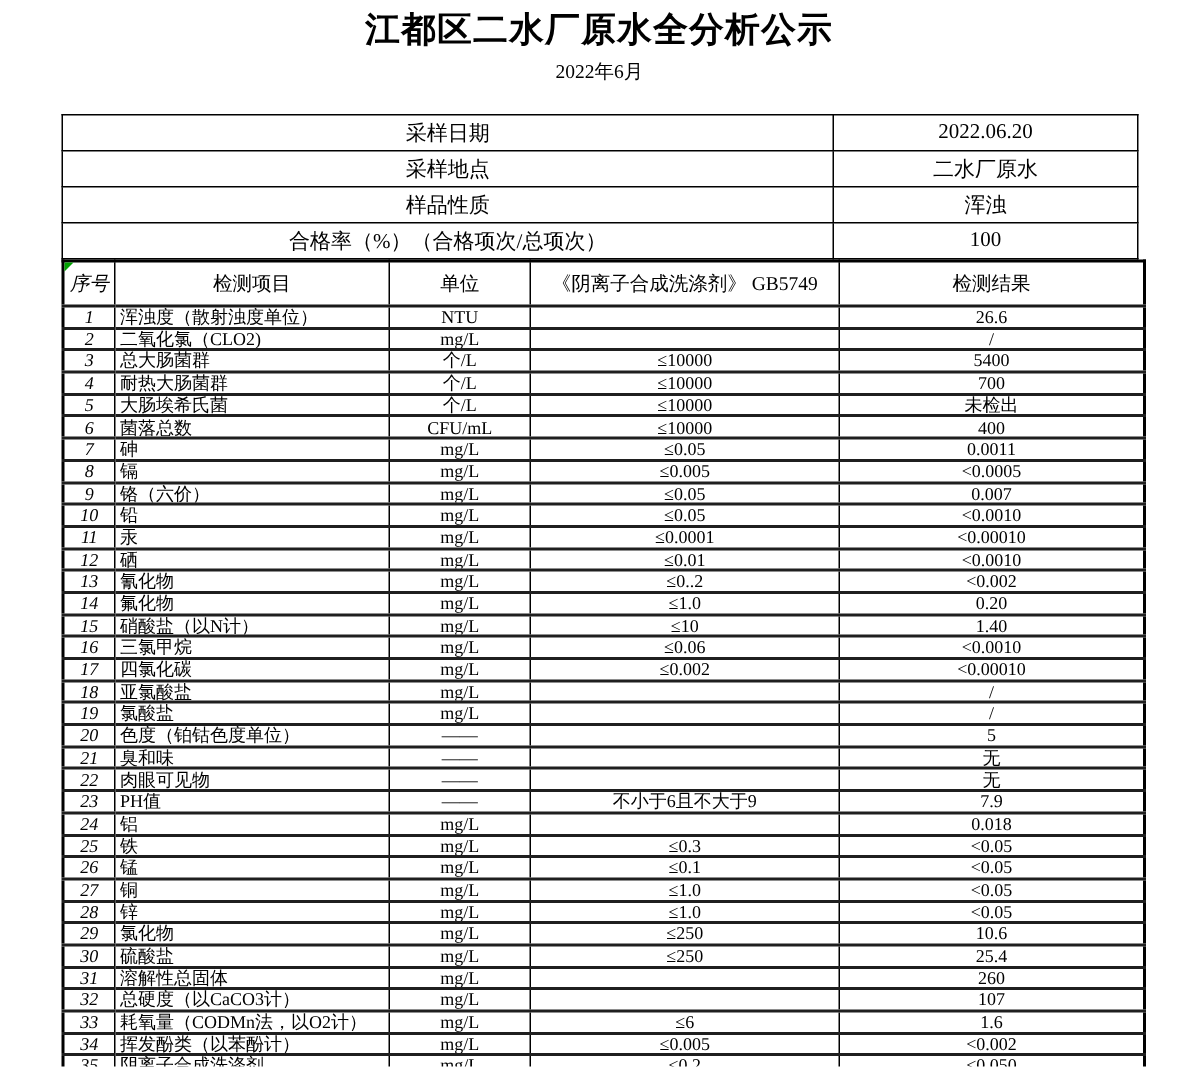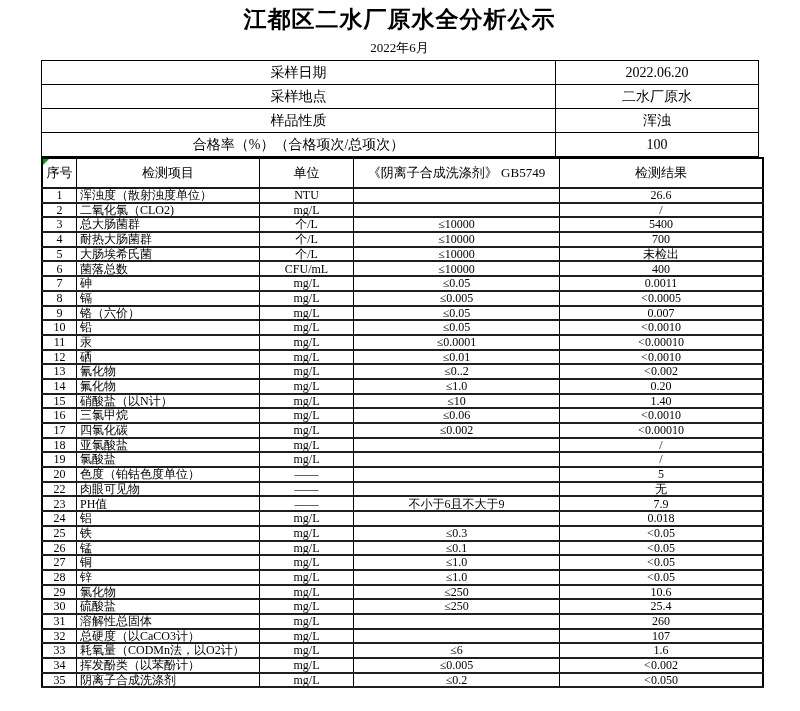--- a/index.html
+++ b/index.html
@@ -8,21 +8,21 @@
     font-family:"Liberation Serif","DejaVu Serif",serif;
     color:#000;
   }
   .page{padding:2px 42px 0 41px;}
   .title{
     font-family:"Liberation Sans","DejaVu Sans",sans-serif;
     font-size:23px;font-weight:bold;text-align:center;
     margin:2px 0 6px 0;line-height:30px;letter-spacing:1px;
   }
   .subtitle{
-    font-size:13px;text-align:center;line-height:16px;margin-bottom:4px;
+    font-size:13px;text-align:center;line-height:16px;margin-bottom:20px;
   }
   table{border-collapse:collapse;table-layout:fixed;width:715px;}
   td,th{overflow:hidden;white-space:nowrap;padding:0;font-weight:normal;}
   
   .info-table td{
     border:1px solid #000;height:23px;text-align:center;
     font-size:14px;vertical-align:middle;
   }
   .info-table td.info-label{width:513px;}
   .info-table td.info-value{width:202px;}
@@ -30,21 +30,21 @@
   .main-wrap{position:relative;}
   .main-table{border:2px solid #000;}
   .main-table th{
     border:1px solid #000;height:28px;font-size:13px;text-align:center;
     vertical-align:middle;border-bottom:2px solid #1a1a1a;
   }
   .main-table tbody td{
     border:1px solid #000;border-top:2px solid #1f1f1f;border-bottom:2px solid #1f1f1f;
     height:12.7px;line-height:12.5px;font-size:12px;text-align:center;vertical-align:middle;
   }
-  .c0{width:33px;}
+  .c0{width:33px;font-style:italic;}
   .c1{width:182px;}
   .c2{width:93px;}
   .c3{width:205px;}
   .c4{width:202px;}
   .main-table tbody td.c1{text-align:left;padding-left:3px;}
   .excel-marker{
     position:absolute;left:2px;top:2px;width:0;height:0;
     border-top:6px solid #00a000;border-right:6px solid transparent;
   }
 </style>
@@ -223,20 +223,27 @@
             <td class="c4">/</td>
           </tr>
           <tr>
             <td class="c0">20</td>
             <td class="c1">色度（铂钴色度单位）</td>
             <td class="c2">——</td>
             <td class="c3"></td>
             <td class="c4">5</td>
           </tr>
           <tr>
+            <td class="c0">21</td>
+            <td class="c1">臭和味</td>
+            <td class="c2">——</td>
+            <td class="c3"></td>
+            <td class="c4">无</td>
+          </tr>
+          <tr>
             <td class="c0">22</td>
             <td class="c1">肉眼可见物</td>
             <td class="c2">——</td>
             <td class="c3"></td>
             <td class="c4">无</td>
           </tr>
           <tr>
             <td class="c0">23</td>
             <td class="c1">PH值</td>
             <td class="c2">——</td>

